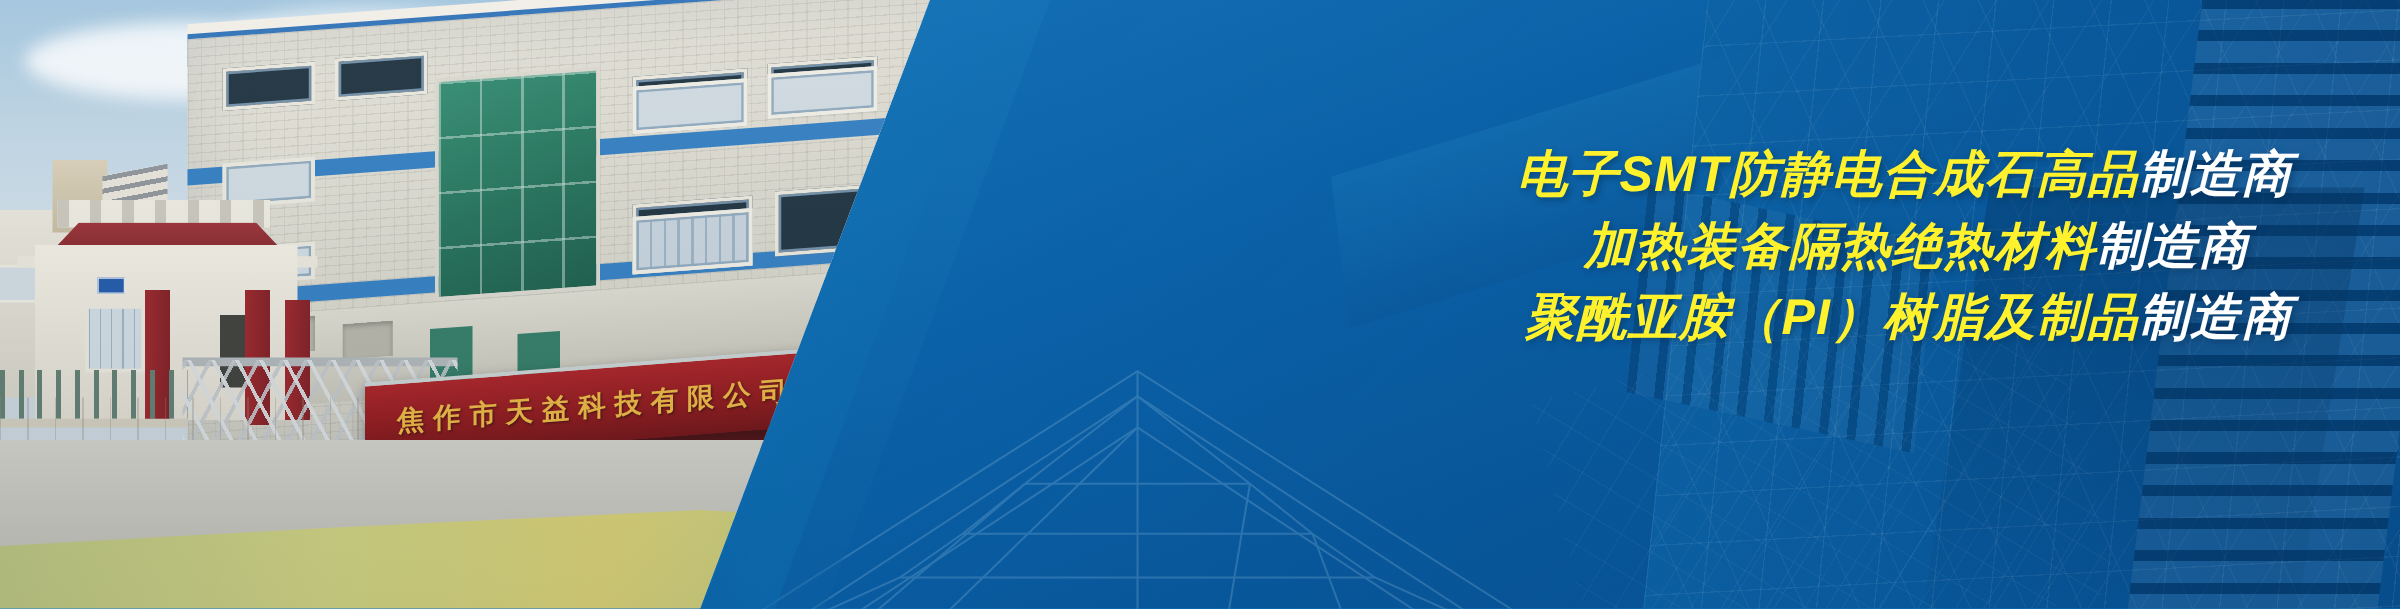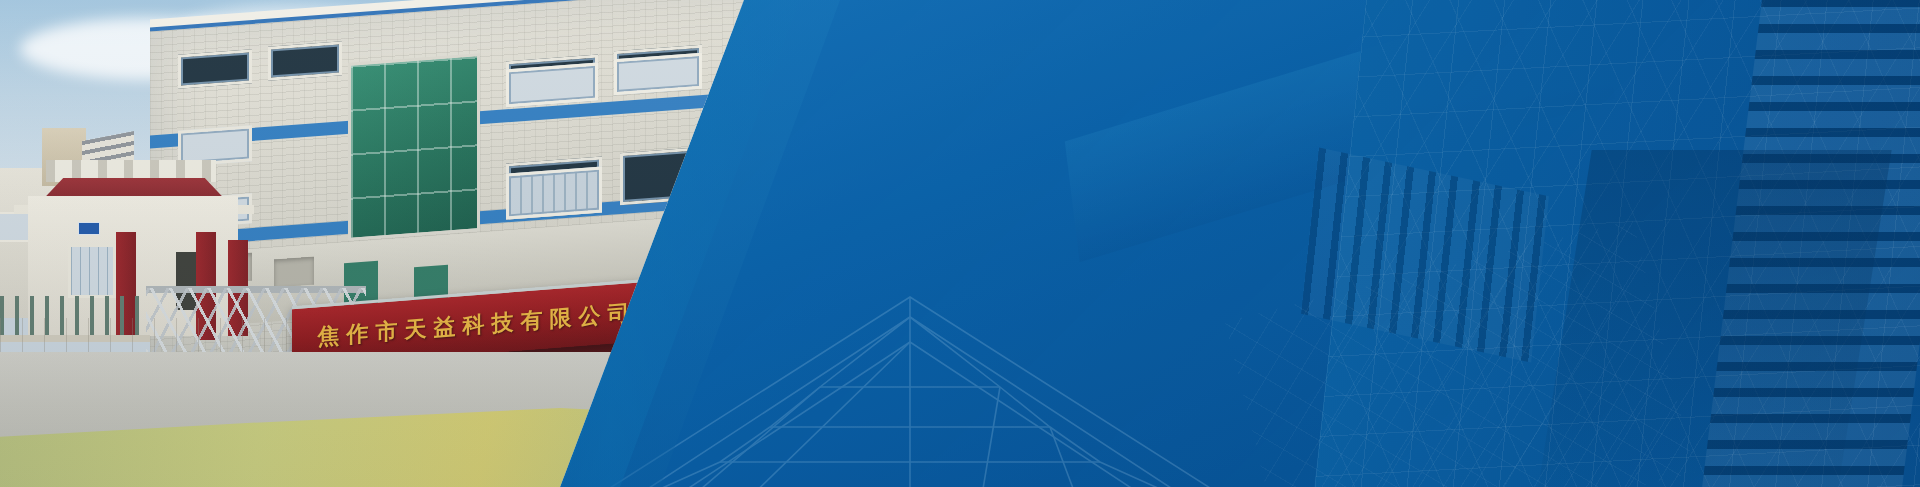--- a/index.html
+++ b/index.html
@@ -435,14 +435,25 @@
 
     <div class="kerb"></div>
     <div class="ground"></div>
     <div class="lawn"></div>
     <div class="photo-grade"></div>
   </div>
 
   <div class="seam"></div>
   <div class="seam2"></div>
 
+  <div class="slogan">
+    <div class="line line-1">
+      <span class="hl">电子SMT防静电合成石高品</span><span class="wh">制造商</span>
+    </div>
+    <div class="line line-2">
+      <span class="hl">加热装备隔热绝热材料</span><span class="wh">制造商</span>
+    </div>
+    <div class="line line-3">
+      <span class="hl">聚酰亚胺（PI）树脂及制品</span><span class="wh">制造商</span>
+    </div>
+  </div>
 
 </div>
 
 </body></html>

